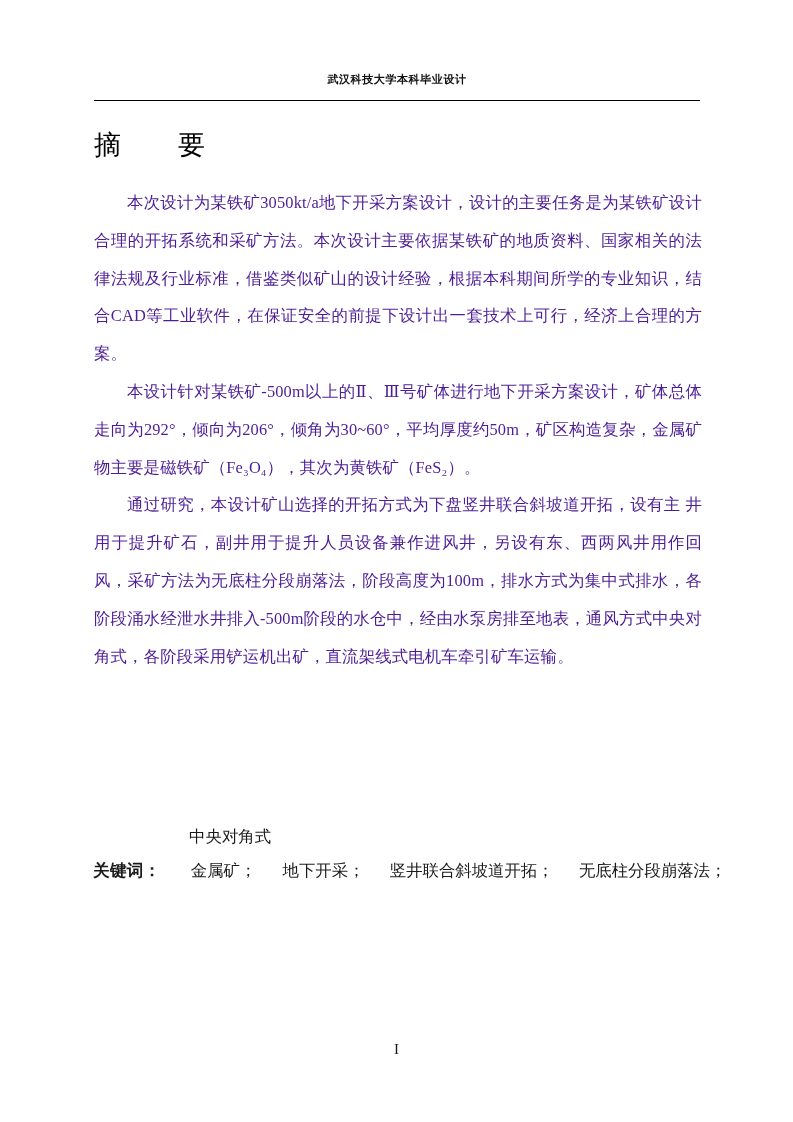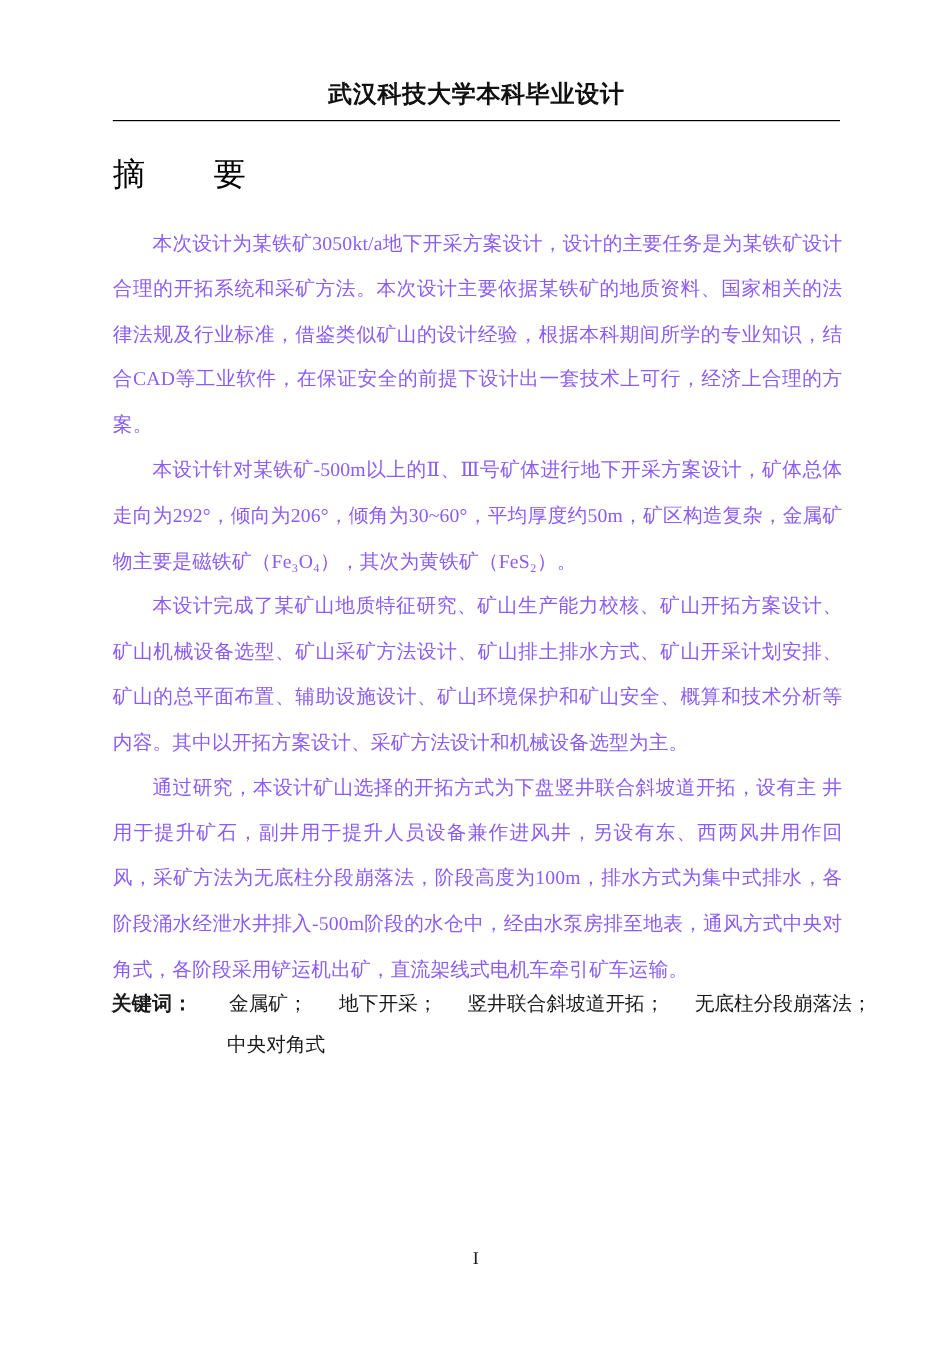--- a/index.html
+++ b/index.html
@@ -28,21 +28,21 @@
   .header-zone {
     position: absolute;
     left: 94px;
     top: 68px;
     width: 606px;
   }
   .header-title {
     text-align: center;
     font-family: "Liberation Sans", "DejaVu Sans", sans-serif;
     font-weight: bold;
-    font-size: 20px;
+    font-size: 11px;
     letter-spacing: 0.6px;
     line-height: 22px;
     color: #111111;
   }
   .header-rule {
     margin-top: 10px;
     border-top: 1.6px solid #000000;
     width: 606px;
     height: 0;
   }
@@ -67,21 +67,21 @@
     top: 184px;
     width: 608px;
   }
   p.para {
     margin: 0;
     font-size: 16.4px;
     line-height: 37.8px;
     text-align: justify;
     text-justify: inter-ideograph;
     text-indent: 33px;
-    color: #8b5cf6;
+    color: #4c1d95;
     letter-spacing: 0.15px;
     word-spacing: 0.4px;
   }
 
   
   .keywords-zone {
     position: absolute;
     left: 93px;
     top: 820px;
     width: 610px;
@@ -127,37 +127,36 @@
   <div class="header-zone">
     <div class="header-title">武汉科技大学本科毕业设计</div>
     <div class="header-rule"></div>
   </div>
 
   <div class="doc-title">摘　　要</div>
 
   <div class="body-zone">
     <p class="para">本次设计为某铁矿3050kt/a地下开采方案设计，设计的主要任务是为某铁矿设计合理的开拓系统和采矿方法。本次设计主要依据某铁矿的地质资料、国家相关的法律法规及行业标准，借鉴类似矿山的设计经验，根据本科期间所学的专业知识，结合CAD等工业软件，在保证安全的前提下设计出一套技术上可行，经济上合理的方案。</p>
     <p class="para">本设计针对某铁矿-500m以上的Ⅱ、Ⅲ号矿体进行地下开采方案设计，矿体总体走向为292°，倾向为206°，倾角为30~60°，平均厚度约50m，矿区构造复杂，金属矿物主要是磁铁矿（Fe₃O₄），其次为黄铁矿（FeS₂）。</p>
-    <p class="para">本设计完成了某矿山地质特征研究、矿山生产能力校核、矿山开拓方案设计、矿山机械设备选型、矿山采矿方法设计、矿山排土排水方式、矿山开采计划安排、矿山的总平面布置、辅助设施设计、矿山环境保护和矿山安全、概算和技术分析等内容。其中以开拓方案设计、采矿方法设计和机械设备选型为主。</p>
     <p class="para">通过研究，本设计矿山选择的开拓方式为下盘竖井联合斜坡道开拓，设有主 井用于提升矿石，副井用于提升人员设备兼作进风井，另设有东、西两风井用作回风，采矿方法为无底柱分段崩落法，阶段高度为100m，排水方式为集中式排水，各阶段涌水经泄水井排入-500m阶段的水仓中，经由水泵房排至地表，通风方式中央对角式，各阶段采用铲运机出矿，直流架线式电机车牵引矿车运输。</p>
   </div>
 
   <div class="keywords-zone">
+    <div class="kw-line">
+      <span class="kw-indent"></span>
+      <span class="kw-item">中央对角式</span>
+    </div>
     <div class="kw-line">
       <span class="kw-label">关键词：</span>
       <span class="kw-gap-1"></span>
       <span class="kw-item">金属矿；</span>
       <span class="kw-gap-2"></span>
       <span class="kw-item">地下开采；</span>
       <span class="kw-gap-3"></span>
       <span class="kw-item">竖井联合斜坡道开拓；</span>
       <span class="kw-gap-4"></span>
       <span class="kw-item">无底柱分段崩落法；</span>
     </div>
-    <div class="kw-line">
-      <span class="kw-indent"></span>
-      <span class="kw-item">中央对角式</span>
-    </div>
   </div>
 
   <div class="page-number">I</div>
 
 </div>
 
 </body></html>

